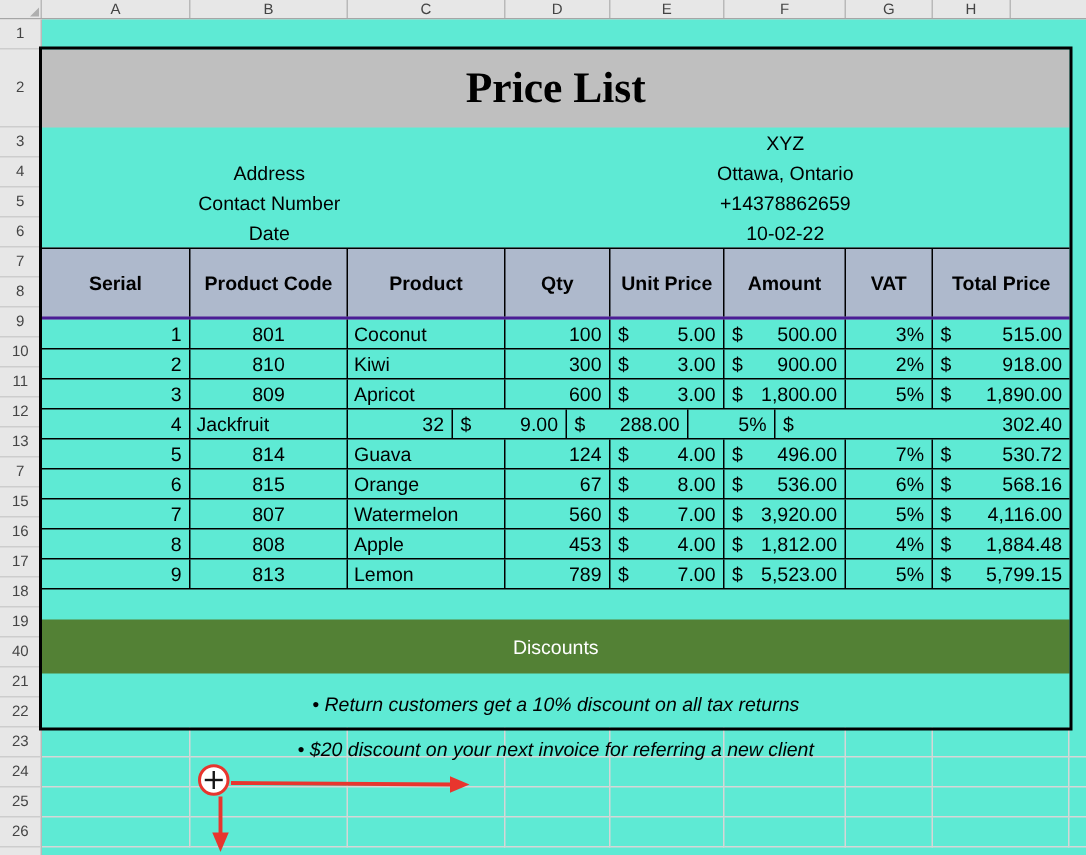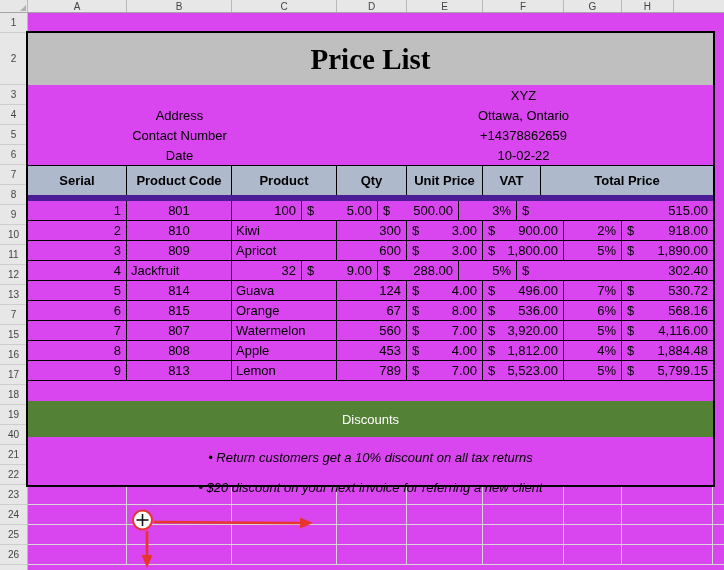--- a/index.html
+++ b/index.html
@@ -22,39 +22,39 @@
     background:var(--c-hdr,#E7E7E7);border-right:1px solid #B9B9B9;
     display:flex;flex-direction:column}
   .rh{display:flex;align-items:center;justify-content:center;
     font-size:10px;color:#444;border-bottom:1px solid #CDCDCD;flex:none}
   .h20{height:20px}.h52{height:52px}
 
   
   .w0{width:99px}.w1{width:105px}.w2{width:105px}.w3{width:70px}
   .w4{width:76px}.w5{width:81px}.w6{width:58px}.wlast{flex:1}
 
-  .content{position:absolute;left:28px;top:13px;width:696px;height:557px;background:#d946ef}
+  .content{position:absolute;left:28px;top:13px;width:696px;height:557px;background:#5eead4}
   .r1{height:20px}
 
   .bordered{position:relative;width:685px;height:452px}
   .bordered::after{content:"";position:absolute;inset:-2px;border:2px solid #000;
     pointer-events:none;z-index:6}
 
   .title-row{height:52px;background:var(--c-title,#BFBFBF);
     display:flex;align-items:center;justify-content:center;
     font-family:"Liberation Serif",serif;font-weight:bold;font-size:29px}
 
   .info-row{height:20px;position:relative}
   .info-label{position:absolute;left:99px;width:105px;height:20px;
     display:flex;align-items:center;justify-content:center;white-space:nowrap}
   .info-value{position:absolute;left:455px;width:81px;height:20px;
     display:flex;align-items:center;justify-content:center;white-space:nowrap}
 
-  .thead{height:36px;display:flex;background:var(--c-thead,#AEB9CC);
-    border-top:1px solid #000;border-bottom:6px solid #4c1d95}
+  .thead{height:48px;display:flex;background:var(--c-thead,#AEB9CC);
+    border-top:1px solid #000;border-bottom:2px solid #4c1d95}
   .hcell{display:flex;align-items:center;justify-content:center;text-align:center;
     font-weight:bold;border-right:1px solid #000;height:100%}
   .hcell.wlast{border-right:none}
 
   .trow{height:20px;display:flex;border-bottom:1px solid #000}
   .cell{display:flex;align-items:center;height:100%;border-right:1px solid #000;overflow:hidden}
   .cell.wlast{border-right:none}
   .right{justify-content:flex-end;padding-right:5px}
   .center{justify-content:center}
   .left{padding-left:4px}
@@ -147,29 +147,31 @@
       <div class="info-value">10-02-22</div>
     </div>
 
     <div class="thead">
 
     <div class="hcell w0">Serial</div>
         <div class="hcell w1">Product Code</div>
         <div class="hcell w2">Product</div>
         <div class="hcell w3">Qty</div>
         <div class="hcell w4">Unit Price</div>
+        <div class="hcell w5">Amount</div>
         <div class="hcell w6">VAT</div>
         <div class="hcell wlast">Total Price</div>
       </div>
 
     <div>
 
     <div class="trow">
           <div class="cell right w0">1</div>
           <div class="cell center w1">801</div>
+          <div class="cell left w2">Coconut</div>
           <div class="cell right w3">100</div>
           <div class="cell money w4">
             <div class="cur">$</div>
             <div class="val">5.00</div>
           </div>
           <div class="cell money w5">
             <div class="cur">$</div>
             <div class="val">500.00</div>
           </div>
           <div class="cell right w6">3%</div>

